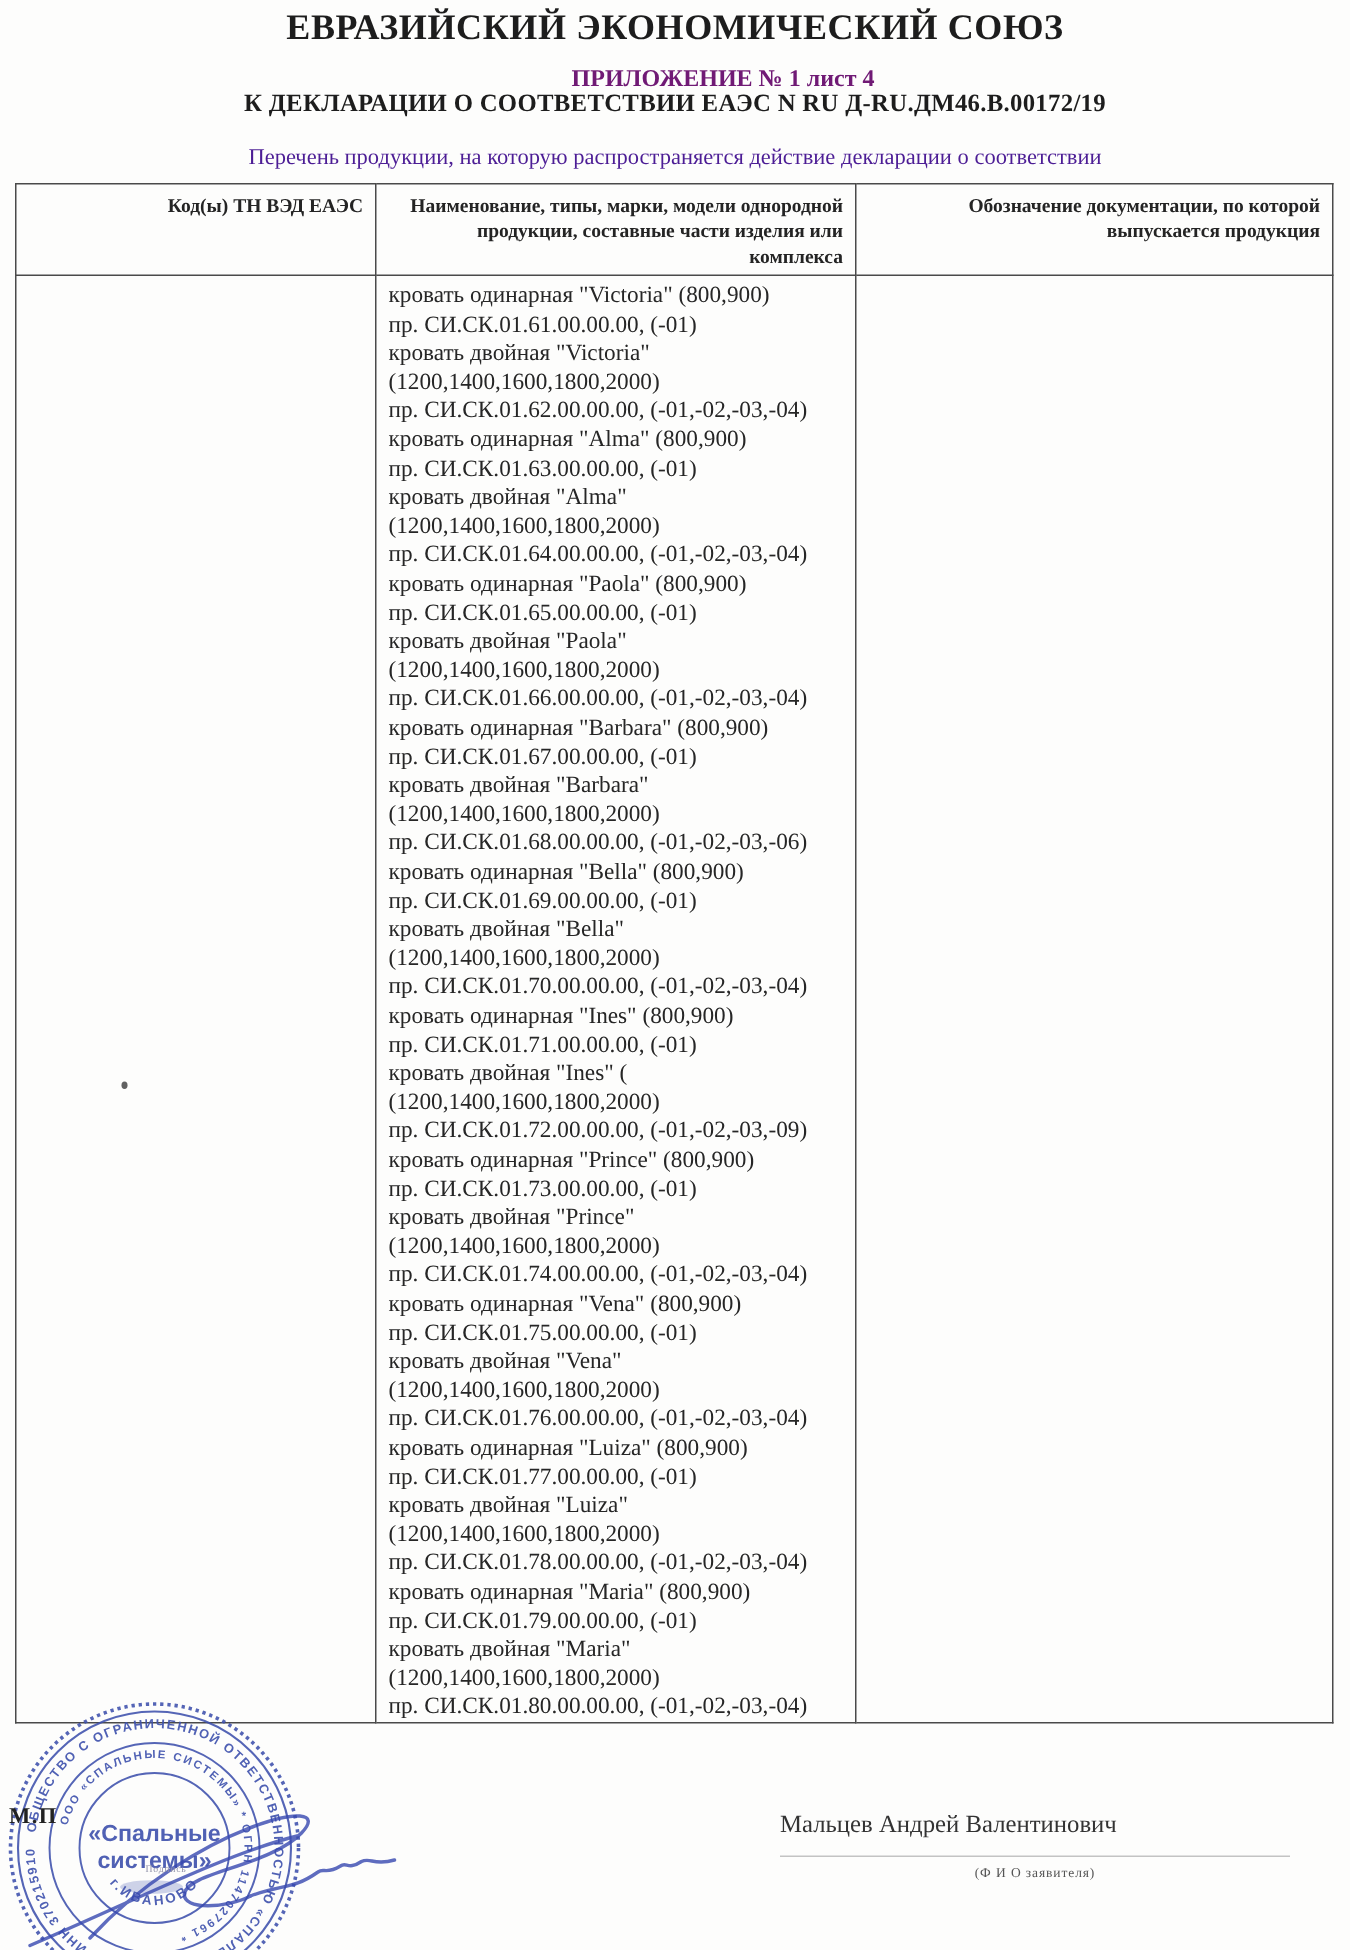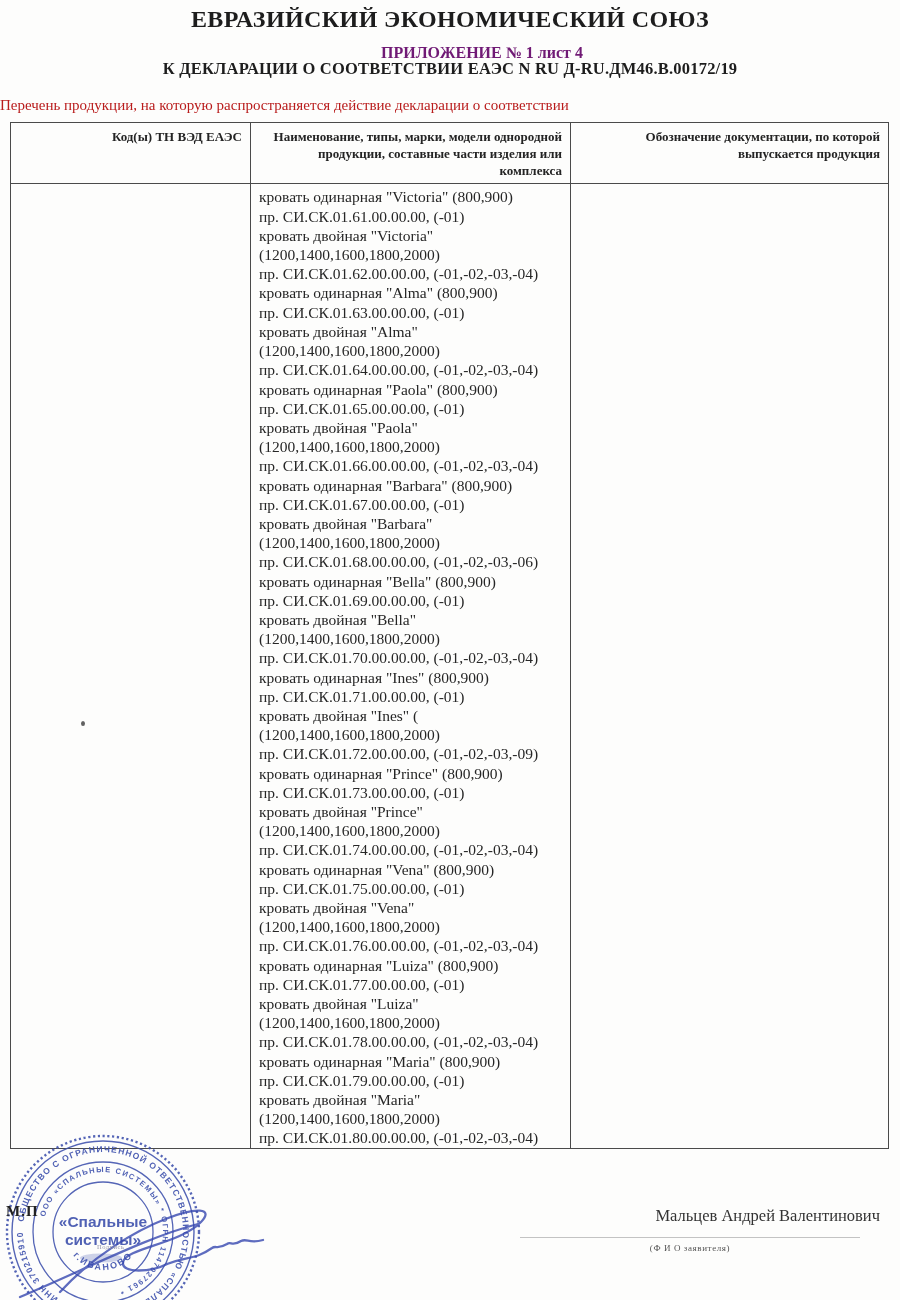--- a/index.html
+++ b/index.html
@@ -7,21 +7,21 @@
   .page{
     position:relative;width:900px;height:1300px;margin:0 auto;
     background:#fdfdfc;overflow:hidden;
     font-family:"Liberation Serif", serif;color:#262626;
   }
   
   .doc-header{position:absolute;top:0;left:0;width:900px;text-align:center;}
   .h-line1{position:absolute;top:6px;left:0;width:100%;font-size:24px;font-weight:bold;letter-spacing:.4px;color:#1d1d1d;}
   .h-line2{position:absolute;top:44px;left:0;width:100%;font-size:16px;font-weight:bold;color:#701a75;padding-left:32px;}
   .h-line3{position:absolute;top:59px;left:0;width:100%;font-size:16.5px;font-weight:bold;letter-spacing:.2px;color:#1d1d1d;}
-  .h-intro{position:absolute;top:97px;left:0;width:900px;text-align:left;font-size:15px;color:#b91c1c;}
+  .h-intro{position:absolute;top:97px;left:0;width:900px;text-align:center;font-size:15px;color:#4c1d95;}
   
   table.products{
     position:absolute;left:10px;top:122px;width:878px;
     border-collapse:collapse;table-layout:fixed;
   }
   table.products th, table.products td{
     border:1.6px solid #4a4a4a;vertical-align:top;
   }
   table.products th{
     font-size:13px;font-weight:bold;text-align:right;
@@ -35,21 +35,21 @@
   tr.row-list{height:965px;}
   td.cell-list{font-size:15.5px;padding:3px 4px 0 8px;}
   td.cell-list .line{line-height:19.2px;white-space:nowrap;overflow:hidden;}
   td.cell-empty{background:transparent;}
   
   .speck{position:absolute;left:81px;top:721px;width:4px;height:5px;background:#3a3a3a;border-radius:50%;opacity:.8;}
   
   .mp-label{position:absolute;left:6px;top:1203px;font-size:15px;font-weight:bold;color:#222;letter-spacing:1px;}
   .stamp-wrap{position:absolute;left:0;top:1128px;width:280px;height:172px;}
   .sig-caption{position:absolute;left:97px;top:1243px;font-size:6.5px;color:#8f90a8;letter-spacing:.5px;}
-  .applicant-name{position:absolute;left:520px;top:1206px;width:360px;text-align:right;font-size:16.5px;color:#333;}
+  .applicant-name{position:absolute;left:520px;top:1206px;width:360px;text-align:left;font-size:16.5px;color:#333;}
   .applicant-line{position:absolute;left:520px;top:1237px;width:340px;border-top:1.2px solid #c3c3c3;}
   .applicant-caption{position:absolute;left:520px;top:1243px;width:340px;text-align:center;font-size:9px;color:#555;letter-spacing:.6px;}
 </style>
 </head>
 <body>
 
 <div class="page">
 
   <div class="doc-header">
     <div class="h-line1">ЕВРАЗИЙСКИЙ ЭКОНОМИЧЕСКИЙ СОЮЗ</div>

